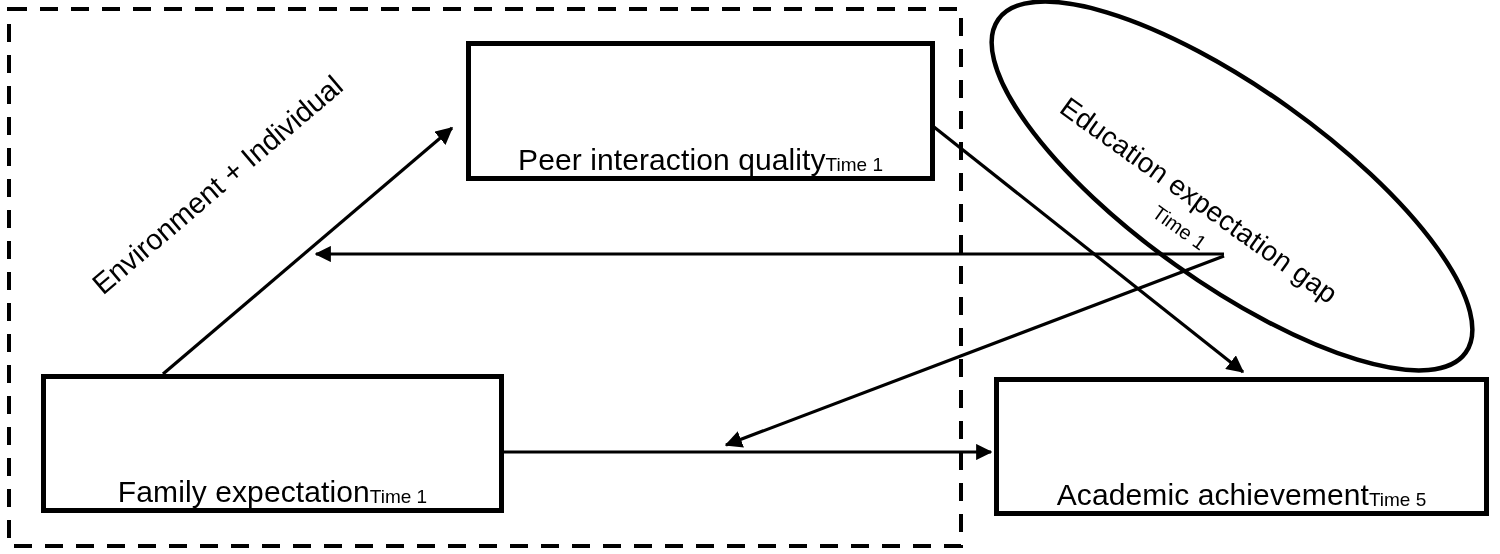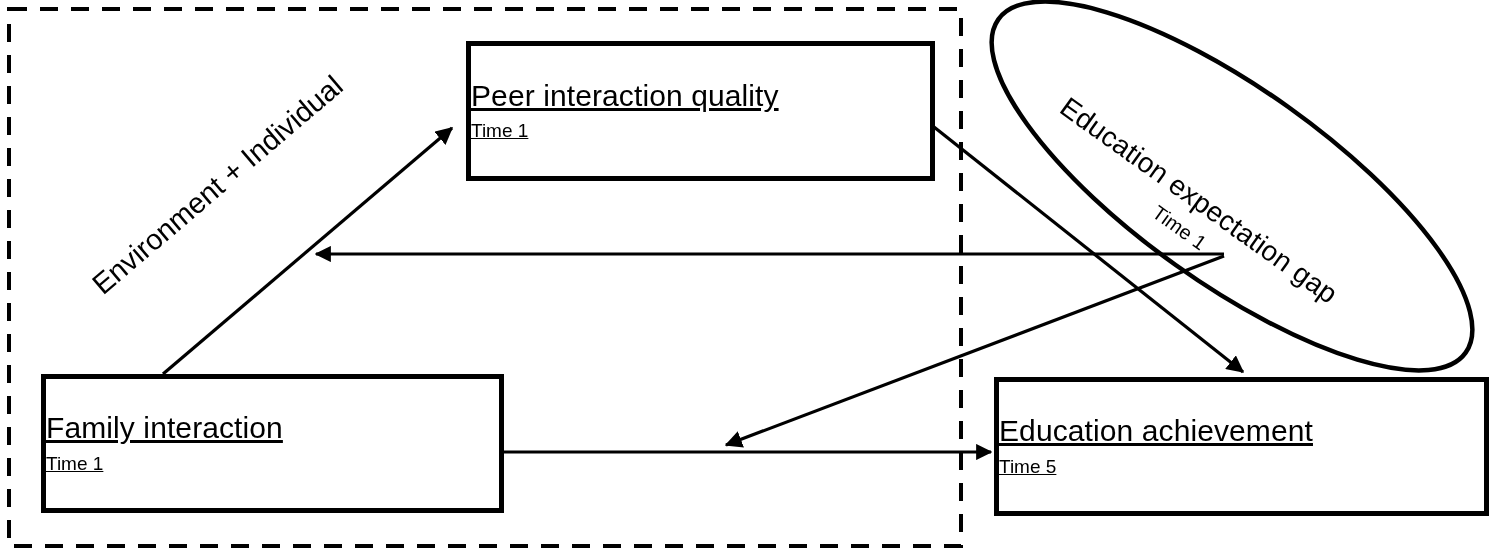--- a/index.html
+++ b/index.html
@@ -23,25 +23,24 @@
     left: 0;
     width: 1500px;
     height: 554px;
   }
   .node-box {
     position: absolute;
     box-sizing: border-box;
     border: 5px solid #000000;
     background: #ffffff;
     display: flex;
-    flex-direction: column;
-    align-items: flex-start;
+    flex-direction: row;
+    align-items: flex-end;
     justify-content: center;
     text-align: center;
-    text-decoration: underline;
   }
   .node-title {
     font-size: 30px;
     line-height: 1.08;
     color: #000000;
     letter-spacing: 0.1px;
   }
   .node-sub {
     font-size: 19px;
     line-height: 1.1;
@@ -125,22 +124,22 @@
     <div class="node-title">Education expectation gap</div>
     <div class="node-sub">Time 1</div>
   </div>
 
   <div class="node-box" id="box-peer">
     <div class="node-title">Peer interaction quality</div>
     <div class="node-sub">Time 1</div>
   </div>
 
   <div class="node-box" id="box-family">
-    <div class="node-title">Family interaction</div>
+    <div class="node-title">Family expectation</div>
     <div class="node-sub">Time 1</div>
   </div>
 
   <div class="node-box" id="box-academic">
-    <div class="node-title">Education achievement</div>
+    <div class="node-title">Academic achievement</div>
     <div class="node-sub">Time 5</div>
   </div>
 
 </div>
 
 </body></html>

